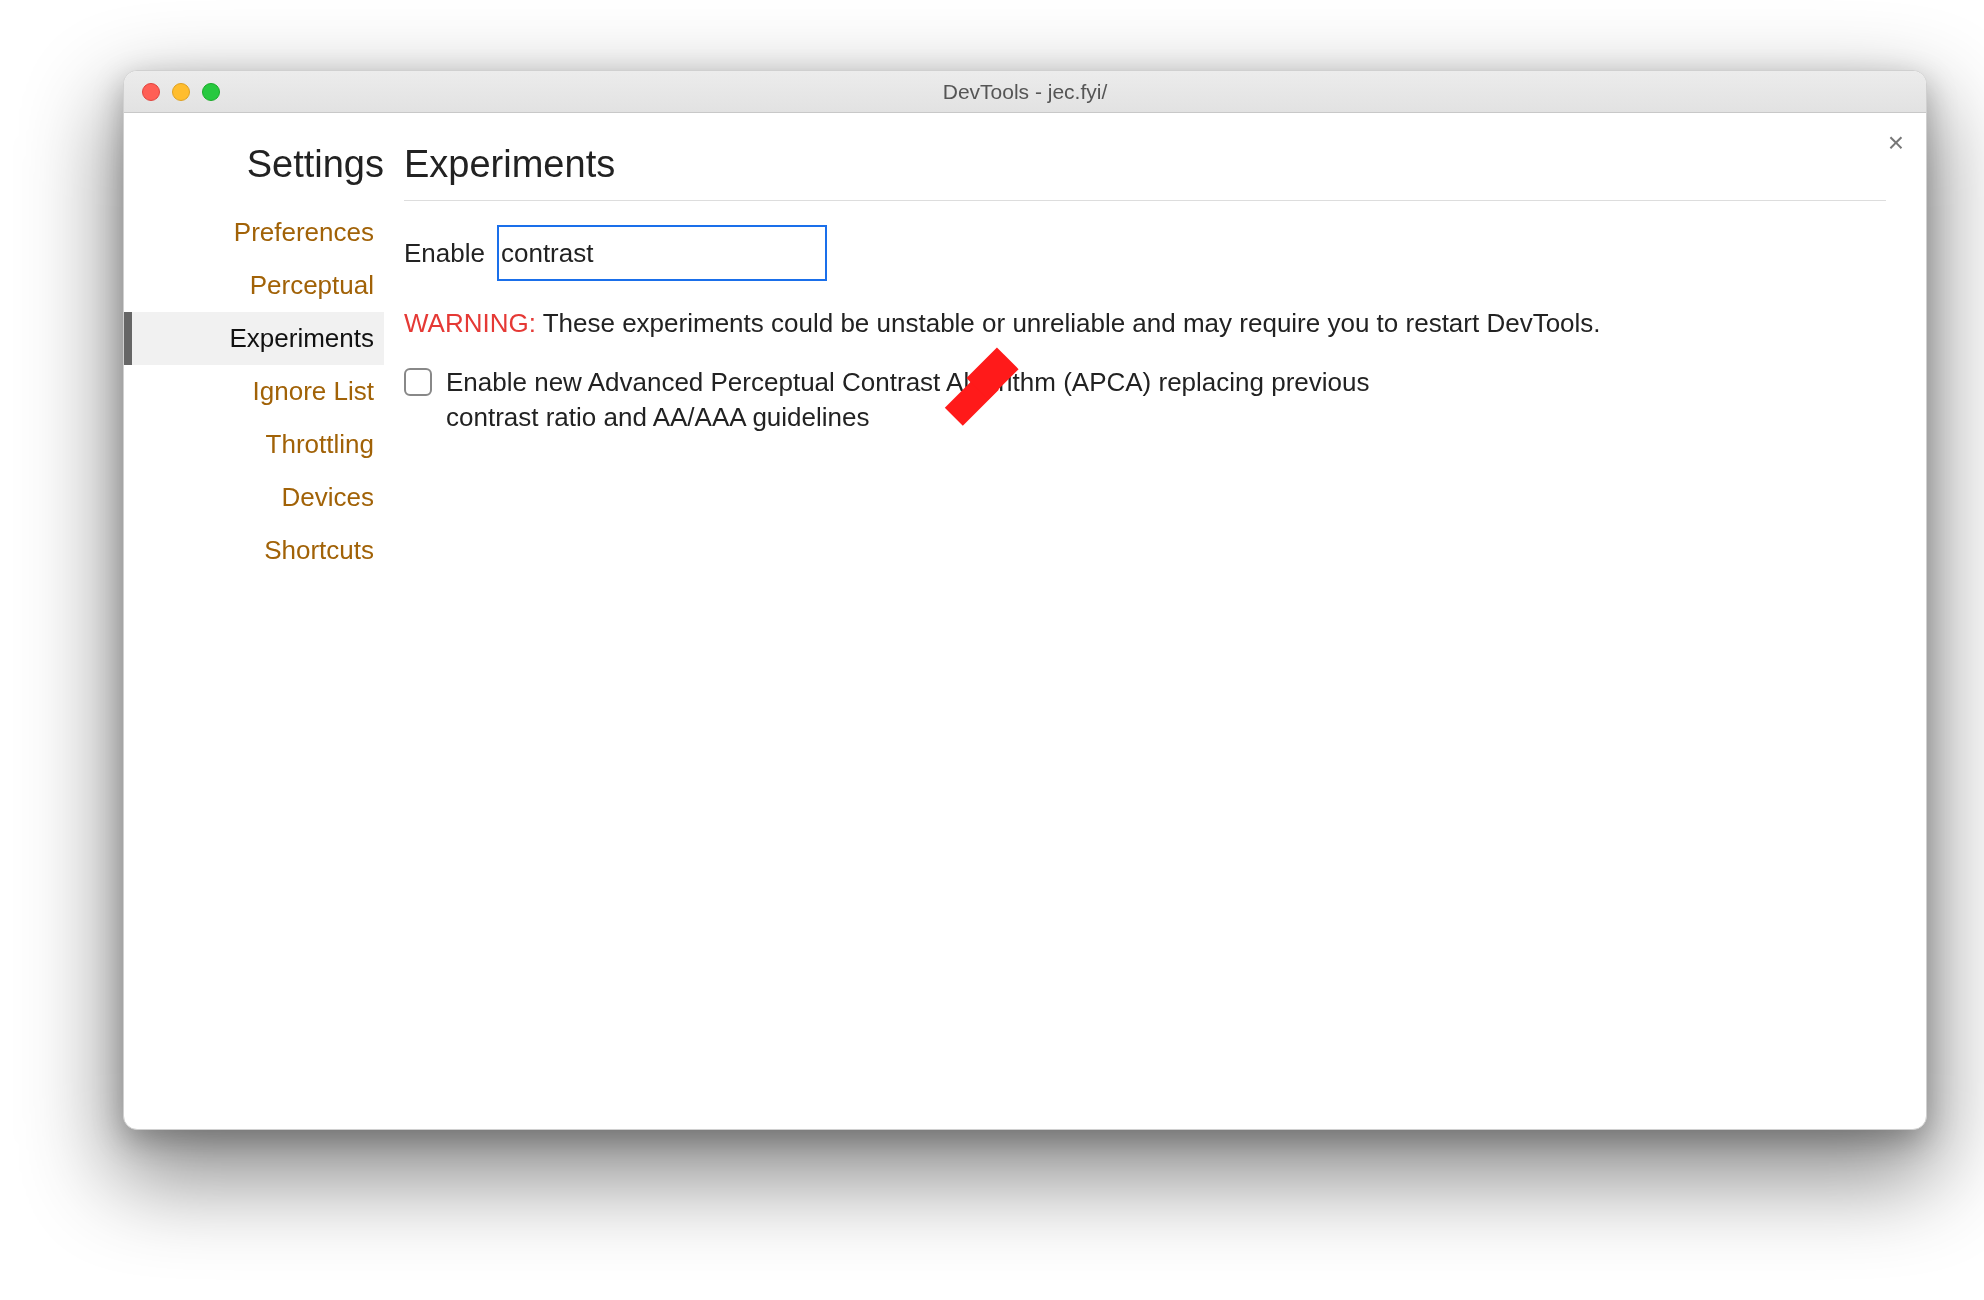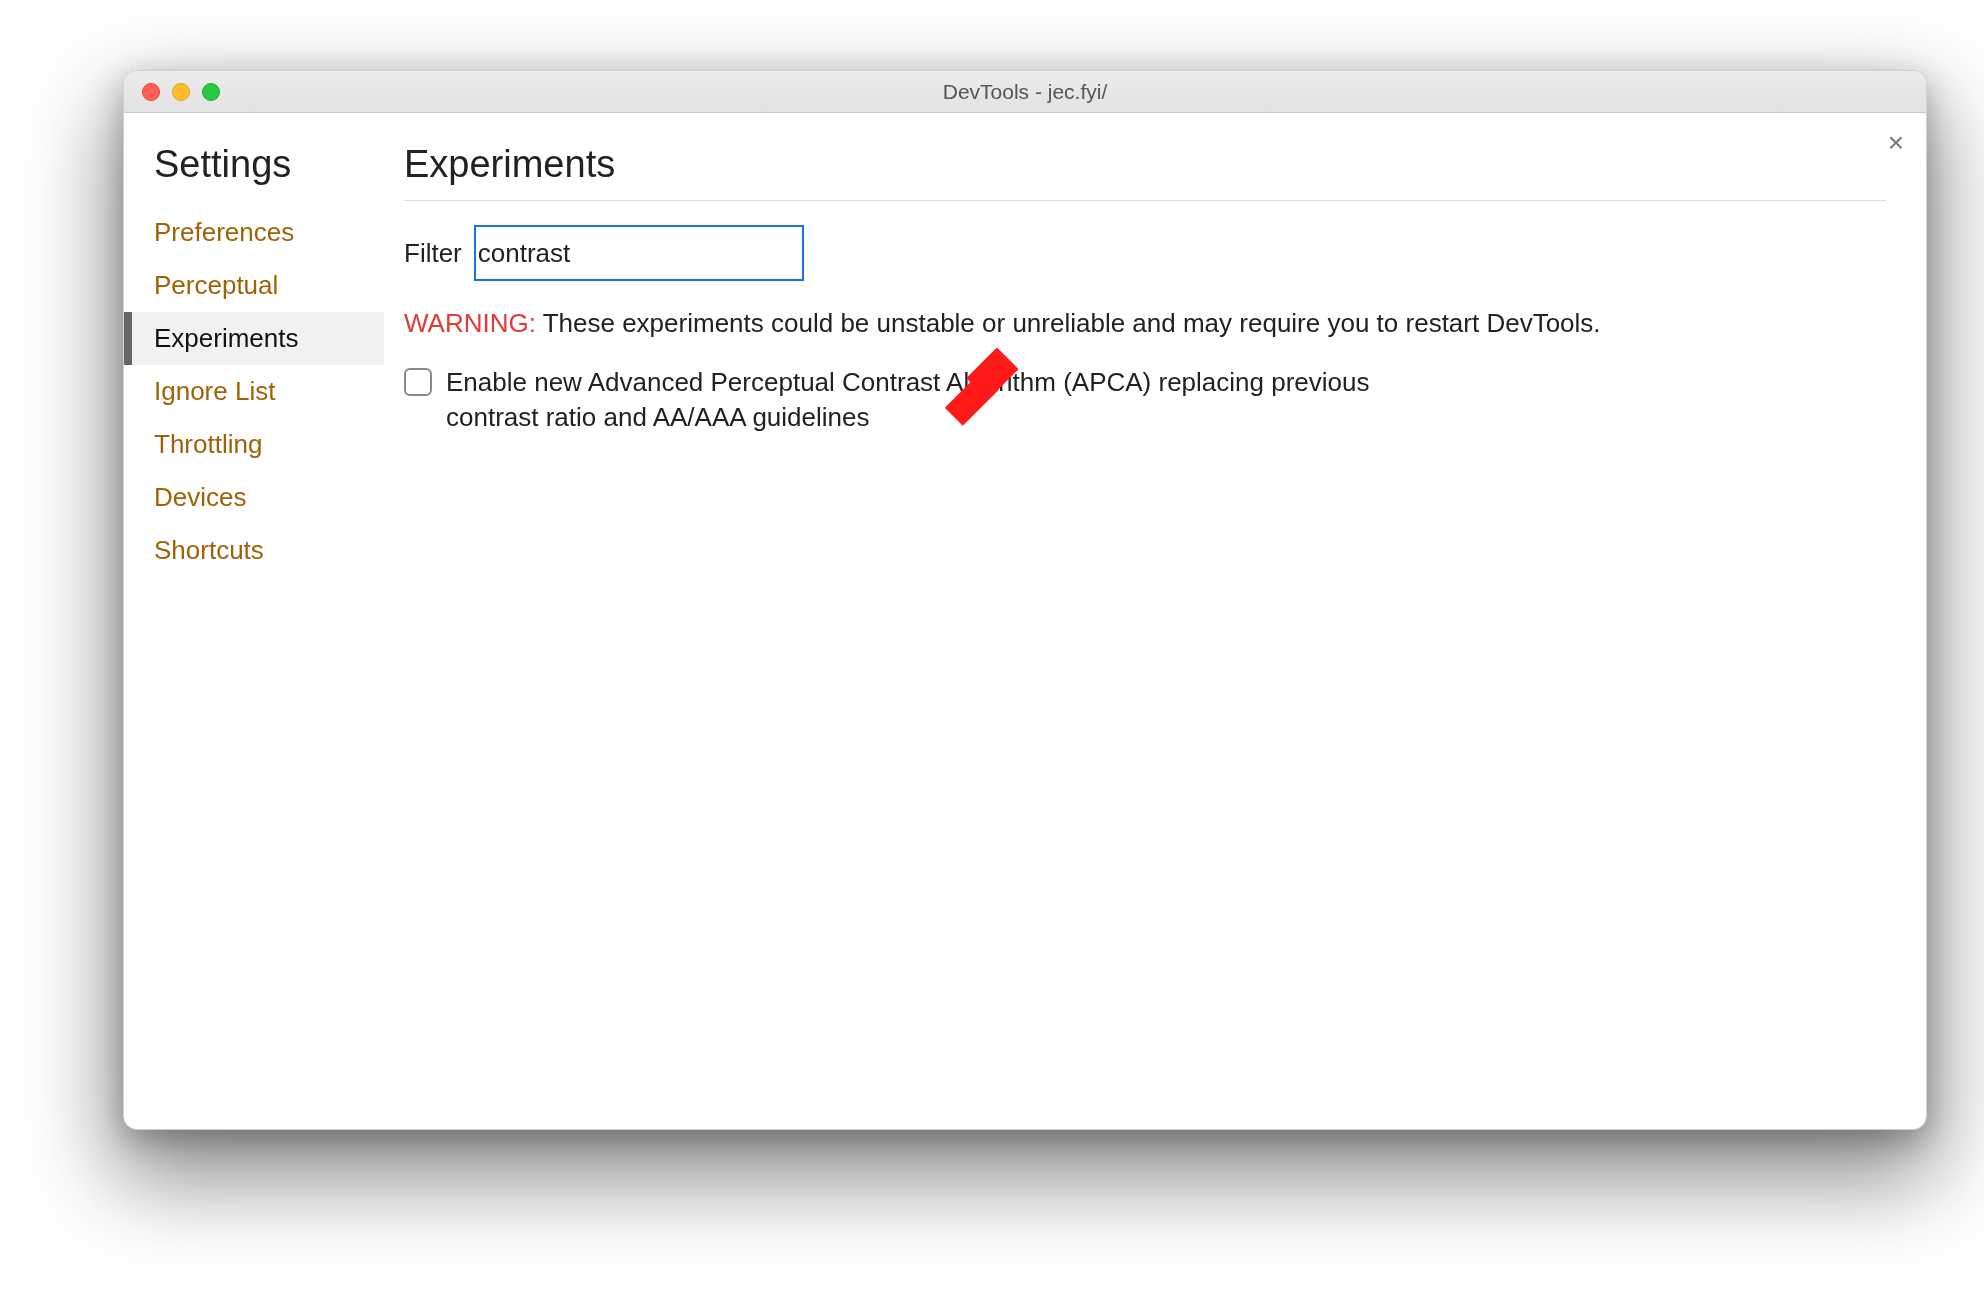--- a/index.html
+++ b/index.html
@@ -59,20 +59,21 @@
     right: 22px;
     font-size: 28px;
     color: #777;
     cursor: pointer;
     font-family: Arial, sans-serif;
   }
   .sidebar {
     width: 260px;
     padding: 30px 0 0 30px;
     flex-shrink: 0;
+    text-align: right;
   }
   .sidebar h1 {
     font-size: 38px;
     font-weight: 400;
     color: #222;
     margin-bottom: 20px;
   }
   .side-item {
     font-size: 26px;
     color: #a16207;
@@ -179,21 +180,21 @@
       <div class="side-item">Throttling</div>
       <div class="side-item">Devices</div>
       <div class="side-item">Shortcuts</div>
     </div>
 
     <div class="main">
       <h1>Experiments</h1>
       <hr class="divider">
 
       <div class="filter-row">
-        <span>Filter</span>
+        <span>Enable</span>
         <input class="filter-input" type="text" value="contrast" style="">
       </div>
 
       <div class="warning">
         <span class="warning-label">WARNING:</span><span> These experiments could be unstable or unreliable and may require you to restart DevTools.</span>
       </div>
 
       <div class="exp-row">
         <div class="cb"></div>
         <span>Enable new Advanced Perceptual Contrast Algorithm (APCA) replacing previous contrast ratio and AA/AAA guidelines</span>

